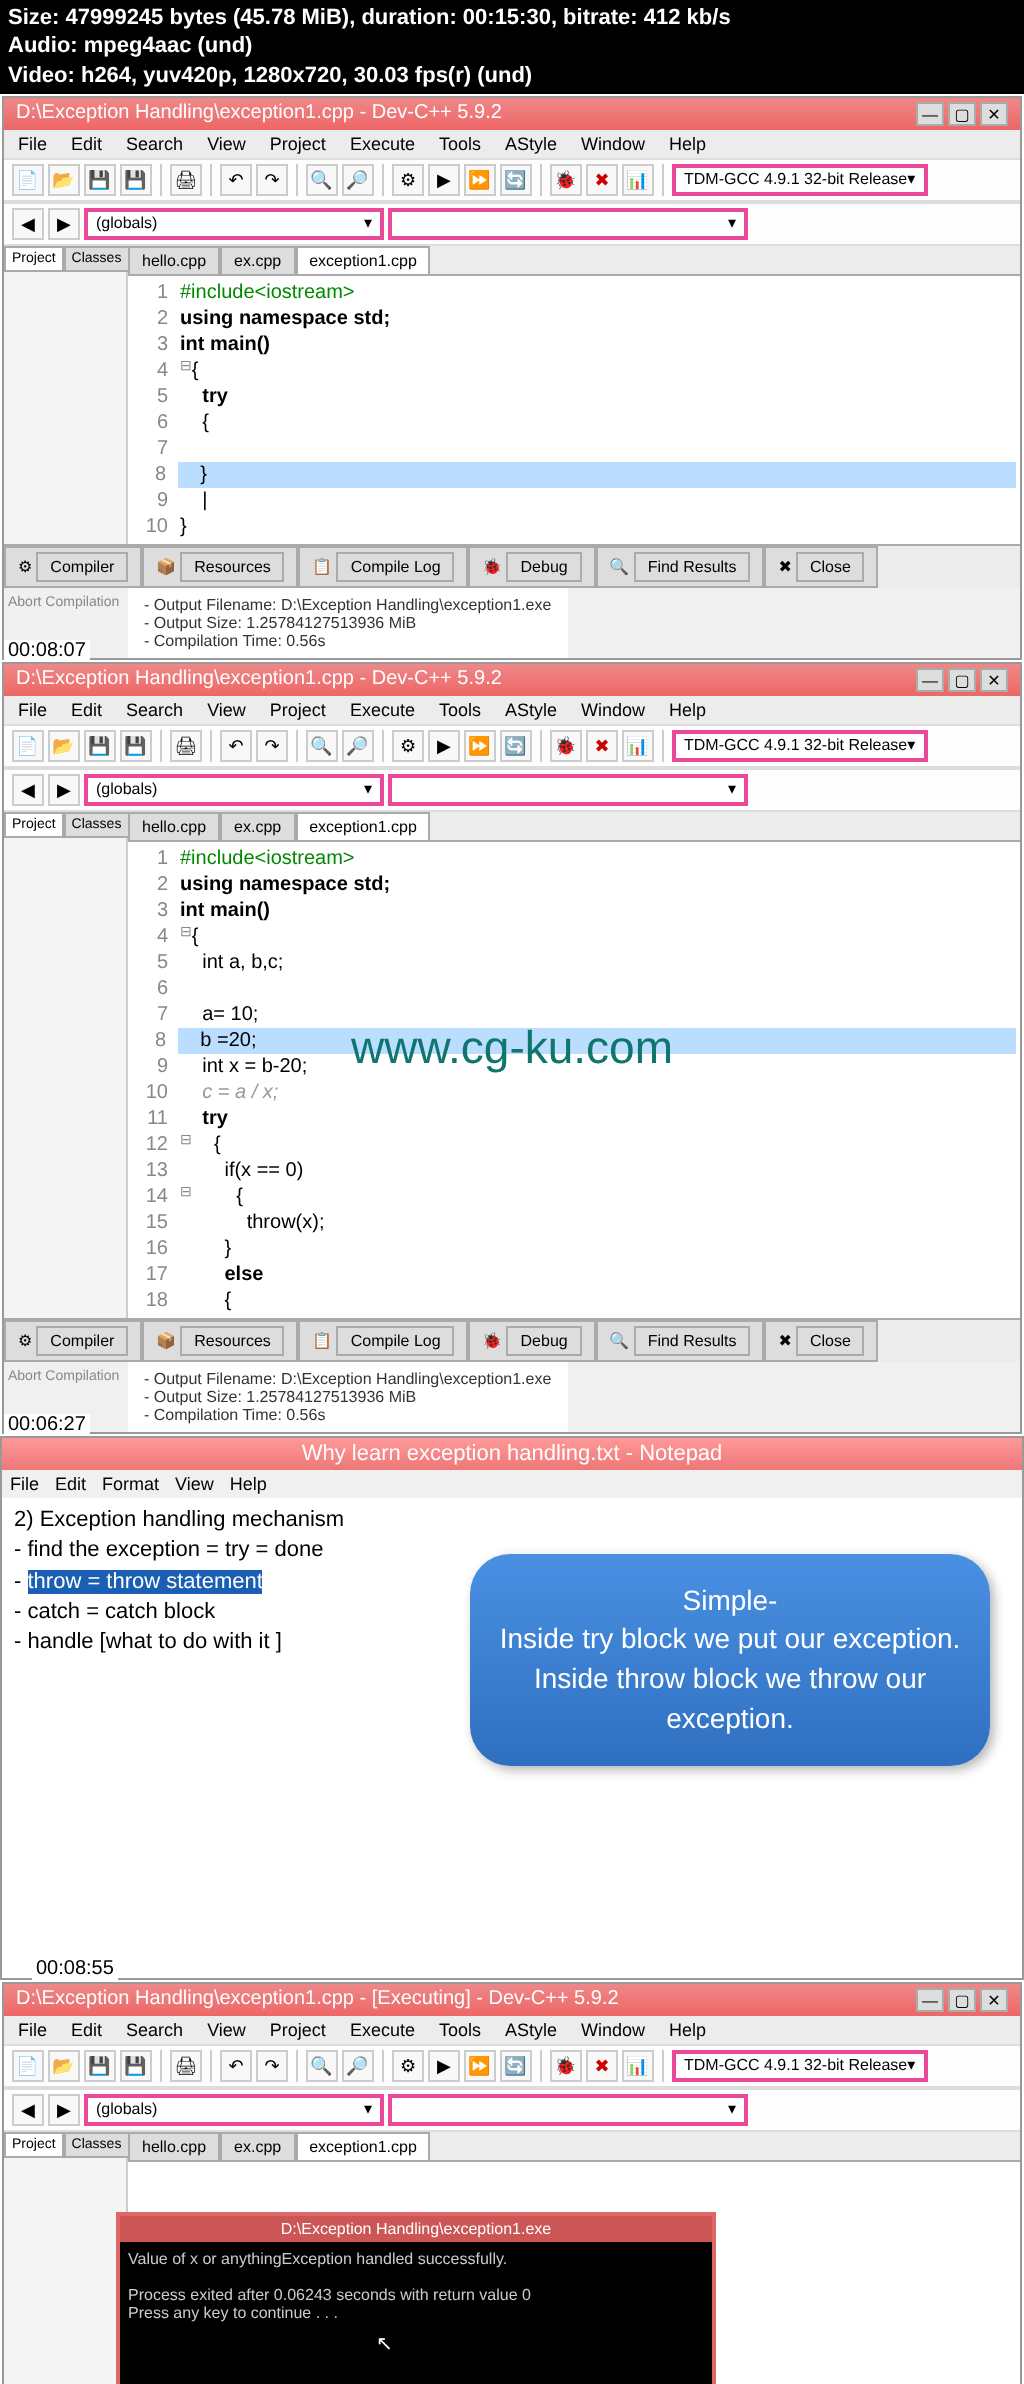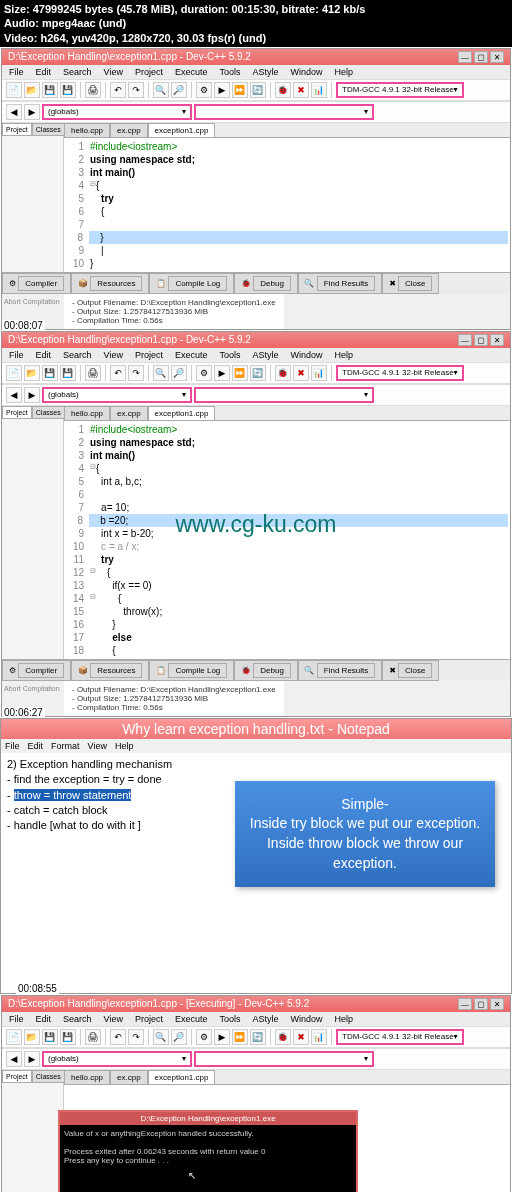--- a/index.html
+++ b/index.html
@@ -30,25 +30,25 @@
 .editor .code{white-space:pre}
 .editor .hl{background:#bdf}
 .kw-pre{color:#080}
 .fold{color:#888;font-size:7px}
 .bottom-tabs{background:#ececec;display:flex;font-size:8px;border-top:1px solid #aaa}
 .bottom-tabs span{padding:2px 6px;border:1px solid #aaa;background:#ddd;display:flex;gap:2px;align-items:center}
 .log{font-family:Consolas,monospace;font-size:8px;padding:4px 8px;background:#fff;color:#333}
 .log div{white-space:pre}
 .timestamp{position:absolute;background:#fff;color:#000;font-size:10px;font-weight:normal;padding:0 2px}
 .notepad{border:1px solid #999;background:#fff;position:relative}
-.np-title{background:linear-gradient(#f99,#e77);color:#fff;font-size:14px;text-align:center;padding:2px}
+.np-title{background:linear-gradient(#f99,#e77);color:#fff;font-size:11px;text-align:center;padding:2px}
 .np-menu{background:#f0f0f0;font-size:9px;padding:2px 4px;display:flex;gap:8px}
 .np-body{padding:4px 6px;font-size:11px;line-height:1.4;position:relative;min-height:240px}
 .np-body .sel{background:#1a5fb4;color:#fff}
-.callout{position:absolute;right:16px;top:28px;width:260px;background:linear-gradient(#4a90e2,#2f6fc0);border-radius:0;padding:14px;color:#fff;font-size:14px;text-align:center;line-height:1.4;box-shadow:2px 2px 6px rgba(0,0,0,.3)}
+.callout{position:absolute;right:16px;top:28px;width:260px;background:linear-gradient(#4a90e2,#2f6fc0);border-radius:20px;padding:14px;color:#fff;font-size:14px;text-align:center;line-height:1.4;box-shadow:2px 2px 6px rgba(0,0,0,.3)}
 .watermark{position:absolute;left:50%;top:50%;transform:translate(-50%,-50%);font-size:23px;font-weight:normal;color:#0f766e;pointer-events:none;z-index:5}
 .console-win{position:absolute;left:56px;top:40px;width:300px;background:#d66;padding:2px}
 .console-title{background:#c55;color:#fff;font-size:8px;padding:2px;text-align:center}
 .console-body{background:#000;color:#ccc;font-family:monospace;font-size:8px;padding:4px;height:160px;white-space:pre-wrap}
 .cursor-arrow{position:absolute;color:#fff;font-size:10px}
 .rel{position:relative}
 </style>
 </head>
 <body>
 
@@ -307,21 +307,21 @@
         <div class="line">
             <span class="ln">8</span>
             <span class="code hl" style="width:100%"><span>    b =20;</span></span>
           </div>
         <div class="line">
             <span class="ln">9</span>
             <span class="code">    int x = b-20;</span>
           </div>
         <div class="line">
             <span class="ln">10</span>
-            <span class="code" style="color:#999;">    c = a / x;</span>
+            <span class="code" style="color:#999;font-style:italic">    c = a / x;</span>
           </div>
         <div class="line">
             <span class="ln">11</span>
             <span class="code"><b>    try</b></span>
           </div>
         <div class="line">
             <span class="ln">12</span>
             <span class="fold">⊟</span>
             <span class="code">    {</span>
           </div>

